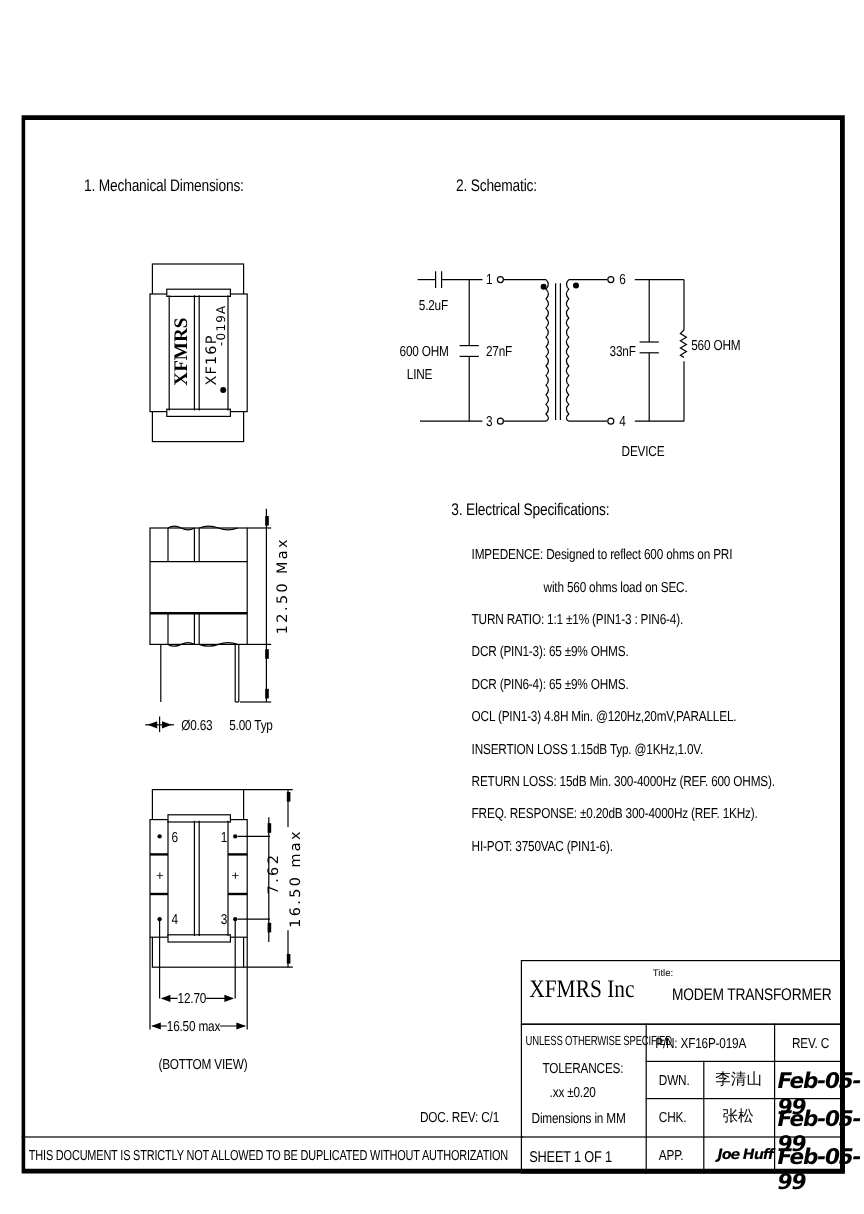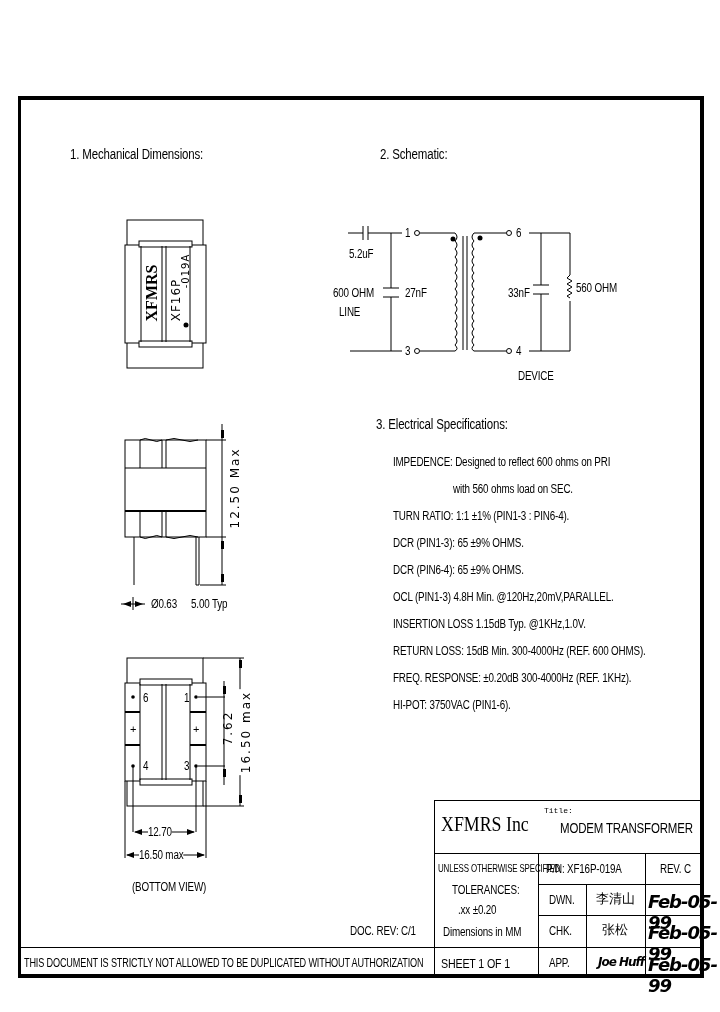--- a/index.html
+++ b/index.html
@@ -204,21 +204,21 @@
   <div class="tb" style="left:434px;top:800px;width:270px;height:54px;"></div>
   <div class="tb" style="left:434px;top:853px;width:270px;height:125px;"></div>
   <div class="abs" style="left:538px;top:853px;width:1px;height:125px;background:#000;"></div>
   <div class="abs" style="left:645px;top:853px;width:1px;height:125px;background:#000;"></div>
   <div class="abs" style="left:586px;top:884px;width:1px;height:94px;background:#000;"></div>
   <div class="abs" style="left:538px;top:884px;width:166px;height:1px;background:#000;"></div>
   <div class="abs" style="left:538px;top:915px;width:166px;height:1px;background:#000;"></div>
   <div class="abs" style="left:434px;top:947px;width:270px;height:1px;background:#000;"></div>
 
   <div class="abs" style="left:441px;top:812px;font-family:'Liberation Serif',serif;font-size:21px;transform:scaleX(0.85);transform-origin:left;white-space:nowrap;">XFMRS Inc</div>
-  <div class="abs" style="left:544px;top:806px;font-size:8px;font-family:Liberation Mono, monospace;">Title:</div>
+  <div class="abs" style="left:544px;top:806px;font-size:8px;">Title:</div>
   <div class="t h" style="left:560px;top:820px;">MODEM TRANSFORMER</div>
 
   <div class="t" style="left:438px;top:862px;font-size:11px;transform:scaleX(0.72);">UNLESS OTHERWISE SPECIFIED</div>
   <div class="t" style="left:546px;top:862px;">P/N: XF16P-019A</div>
   <div class="t" style="left:660px;top:862px;">REV. C</div>
 
   <div class="t" style="left:452px;top:883px;">TOLERANCES:</div>
   <div class="t" style="left:458px;top:903px;">.xx ±0.20</div>
   <div class="t" style="left:443px;top:925px;">Dimensions in MM</div>
 

